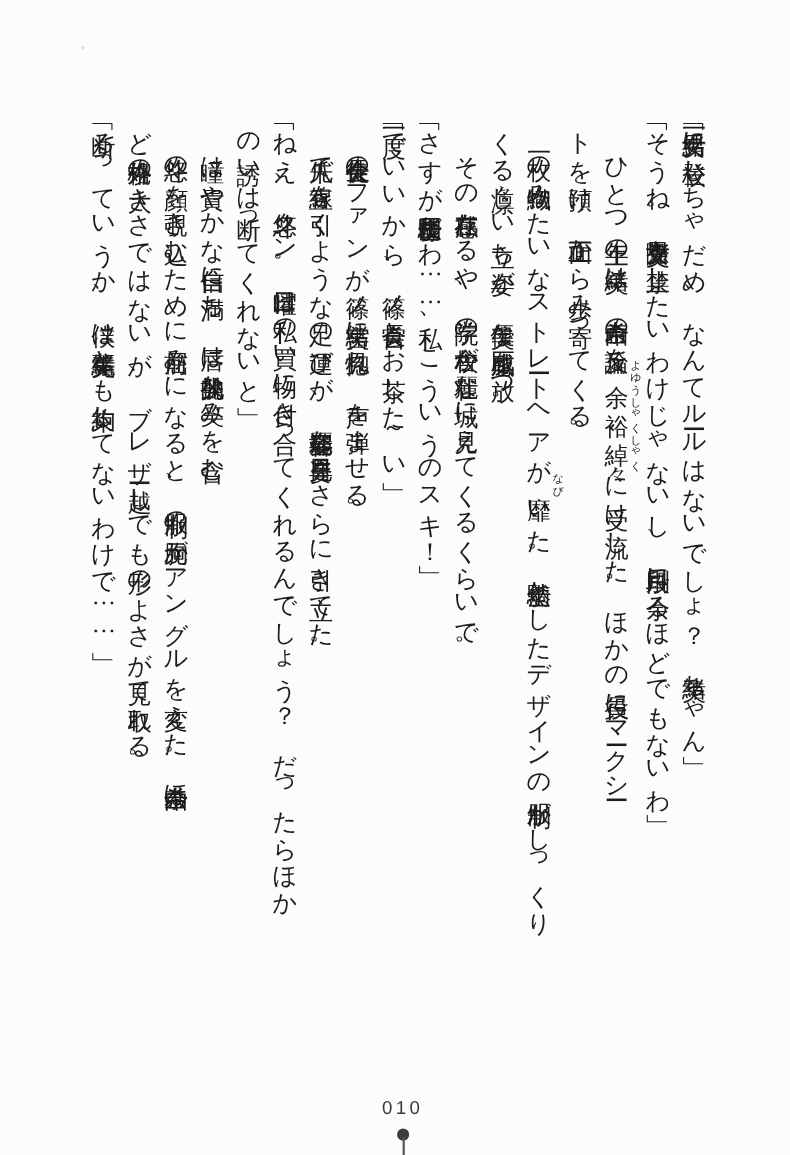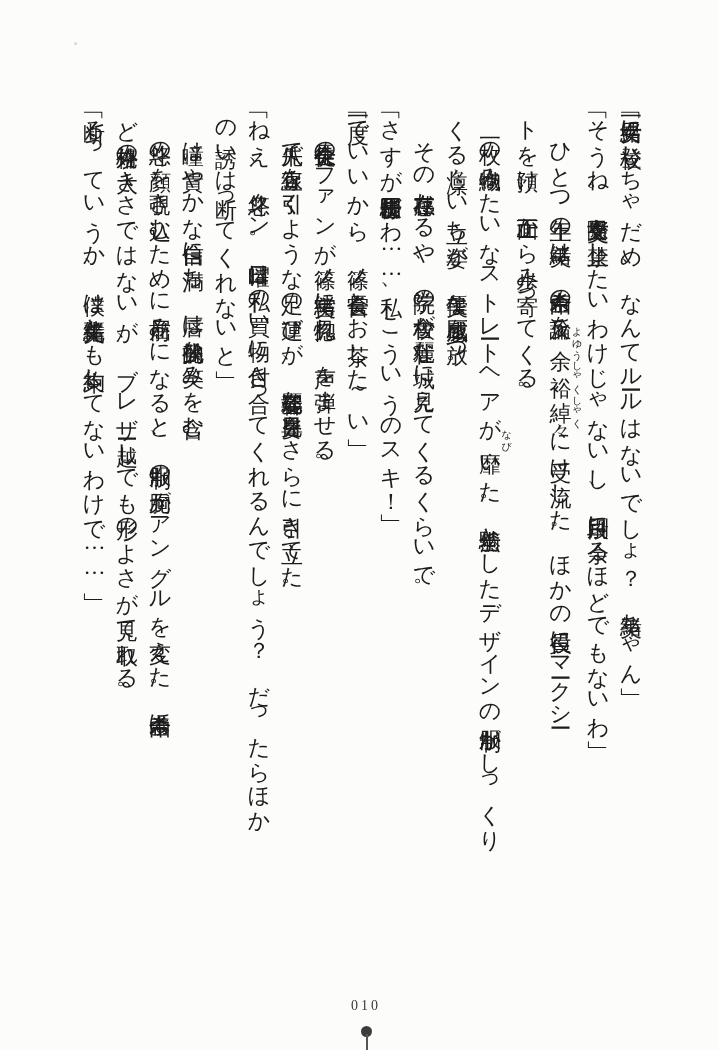--- a/index.html
+++ b/index.html
@@ -38,22 +38,22 @@
     font-size: 10px;
     letter-spacing: 0;
     color: #1c1c1c;
   }
   .page-number {
     position: absolute;
     top: 998px;
     left: 0;
     width: 100%;
     text-align: center;
-    font-family: Liberation Serif, serif;
-    font-size: 14px;
+    font-family: Liberation Sans, sans-serif;
+    font-size: 17px;
     font-weight: 400;
     color: #3a3a3a;
     letter-spacing: 3px;
     text-indent: 14px; 
   }
   .binding-dot {
     position: absolute;
     left: 361px;
     top: 1026px;
     width: 11px;

